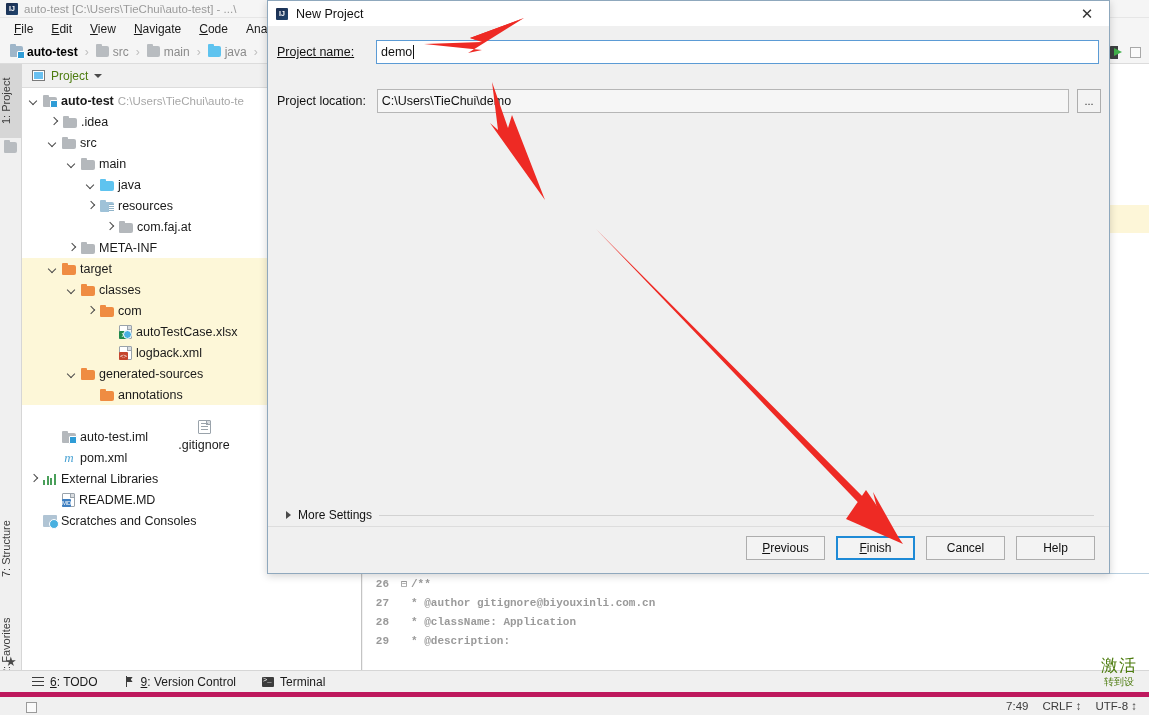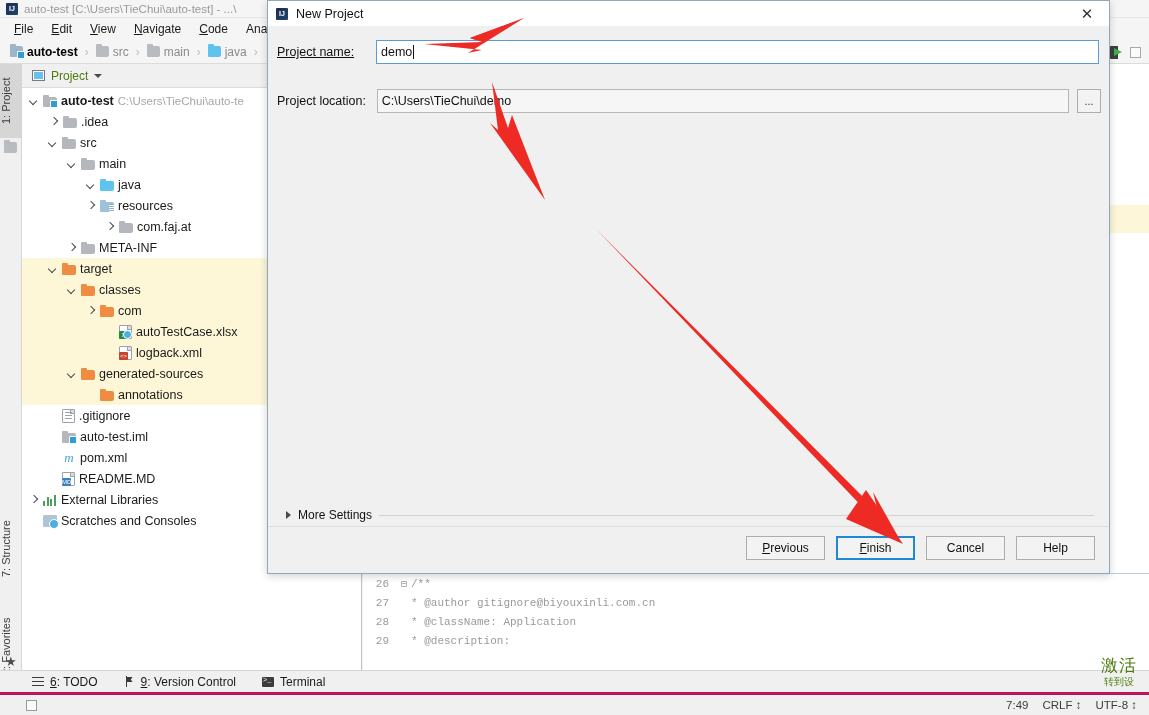--- a/index.html
+++ b/index.html
@@ -216,21 +216,21 @@
   .editor-area {
     position:absolute; top:64px; left:363px; width:786px; height:612px;
     background:#ffffff;
   }
   .yellow-strip {
     position:absolute; left:1100px; top:205px; width:49px; height:28px;
     background:#fdf6d8;
   }
   .code-lines {
     position:absolute; left:363px; top:573px; width:786px; height:68px;
-    background:#fff; border-top:1px solid #b8cfe0;
+    background:#fff; border-top:1px solid #b8cfe0;font-weight:bold;
   }
   .cl {
     display:flex; height:19px; align-items:center; font-size:11px;
     font-family:"Liberation Mono", monospace; color:#8a8a8a;
   }
   .cl .gut { width:34px; text-align:right; padding-right:8px; color:#9a9a9a;}
   .cl .fold { width:14px; text-align:center; color:#9a9a9a; font-size:10px;}
   .cl .txt { color:#9a9a9a; }
 
   
@@ -247,21 +247,21 @@
   .vc-ico{width:11px;height:11px;position:relative;}
   .vc-ico::before{content:"";position:absolute;left:2px;top:0;width:1.6px;height:11px;background:#3c3c3c;}
   .vc-ico::after{content:"";position:absolute;left:3px;top:1px;width:6px;height:5px;
     background:#3c3c3c;clip-path:polygon(0 0,100% 0,70% 50%,100% 100%,0 100%);}
   .term-ico{width:12px;height:10px;background:#3c3c3c;border-radius:1px;position:relative;}
   .term-ico::after{content:">_";position:absolute;left:1px;top:-1px;color:#fff;font-size:7px;
     font-family:"Liberation Mono",monospace;}
 
   .status-bar {
     position:absolute; left:0; bottom:0; width:1149px; height:23px;
-    background:#f0f0f0; border-top:3px solid #be185d;
+    background:#f0f0f0; border-top:5px solid #be185d;
     display:flex; align-items:center; justify-content:flex-end;
     gap:14px; padding-right:12px; font-size:11.5px; color:#3c3c3c;
   }
   .sb-sq { width:11px;height:11px;border:1px solid #9a9a9a;background:#fafafa;
     position:absolute; left:26px; top:5px;}
 
   .watermark {
     position:absolute; right:12px; bottom:28px;
     text-align:center; color:#4d7c0f; pointer-events:none; line-height:1.15;
   }
@@ -520,58 +520,58 @@
           <span class="tlabel">generated-sources</span>
         </div>
         <div class="trow hl" style="padding-left: 63px;">
           <span class="arrow"></span>
           <span class="fico orange">
             <span class="tab"></span>
             <span class="f"></span>
           </span>
           <span class="tlabel">annotations</span>
         </div>
-        <div class="trow" style="padding-left: 25px;">
+        <div class="trow" style="padding-left: 25px; flex-direction: column;">
           <span class="arrow"></span>
           <span class="xico git">
             <span class="corner"></span>
             <span class="lines"></span>
           </span>
           <span class="tlabel">.gitignore</span>
         </div>
         <div class="trow" style="padding-left: 25px;">
           <span class="arrow"></span>
           <span class="fico gray mod">
             <span class="tab"></span>
             <span class="f"></span>
           </span>
           <span class="tlabel">auto-test.iml</span>
         </div>
         <div class="trow" style="padding-left: 25px;">
           <span class="arrow"></span>
           <span class="mico">m</span>
           <span class="tlabel">pom.xml</span>
-        </div>
-        <div class="trow" style="padding-left: 25px;">
-          <span class="arrow"></span>
-          <span class="xico md">
-            <span class="corner"></span>
-            <span class="badge">MD</span>
-          </span>
-          <span class="tlabel">README.MD</span>
         </div>
         <div class="trow" style="padding-left: 6px;">
           <span class="arrow r"></span>
           <span class="libico">
             <i style="height:5px"></i>
             <i style="height:9px"></i>
             <i style="height:7px"></i>
             <i style="height:11px"></i>
           </span>
           <span class="tlabel">External Libraries</span>
+        </div>
+        <div class="trow" style="padding-left: 25px;">
+          <span class="arrow"></span>
+          <span class="xico md">
+            <span class="corner"></span>
+            <span class="badge">MD</span>
+          </span>
+          <span class="tlabel">README.MD</span>
         </div>
         <div class="trow" style="padding-left: 6px;">
           <span class="arrow"></span>
           <span class="scratchico"></span>
           <span class="tlabel">Scratches and Consoles</span>
         </div>
       </div>
   </div>
 
   <div class="editor-area"></div>

